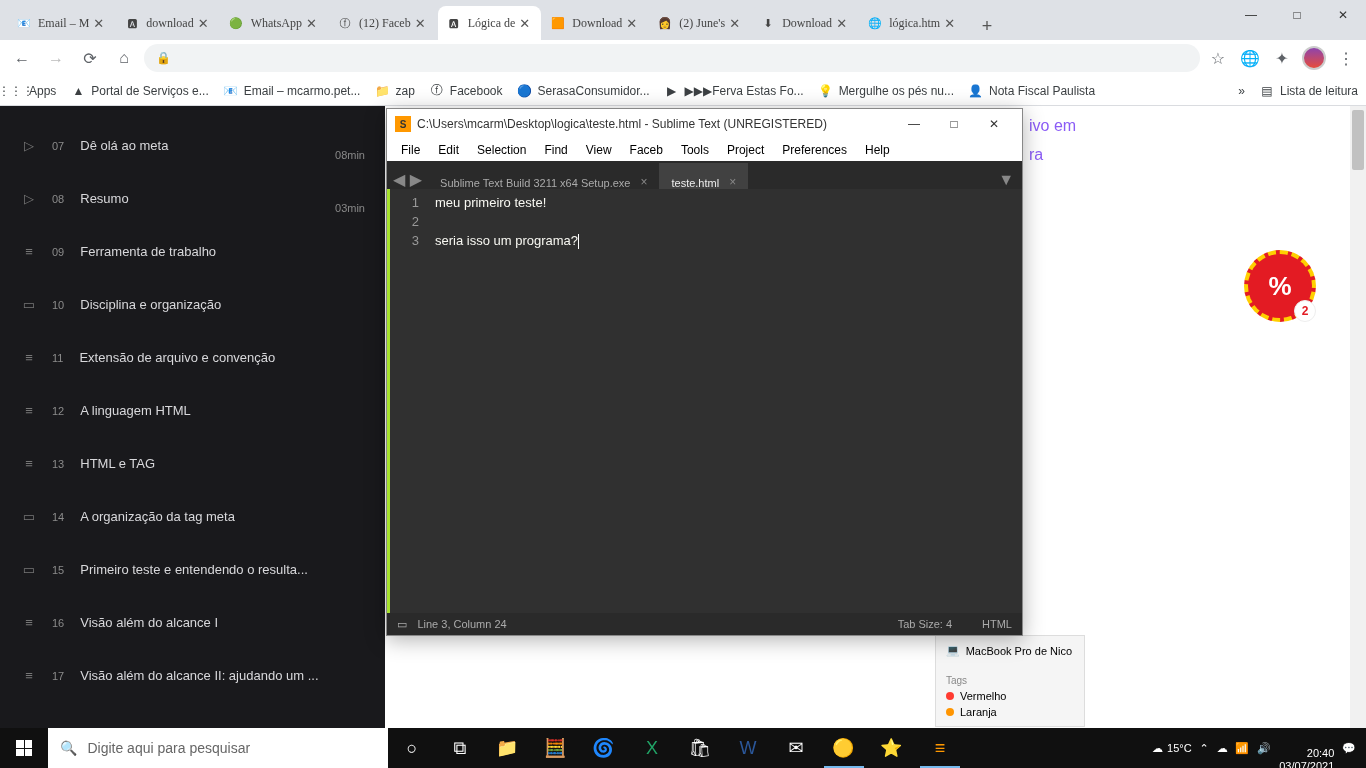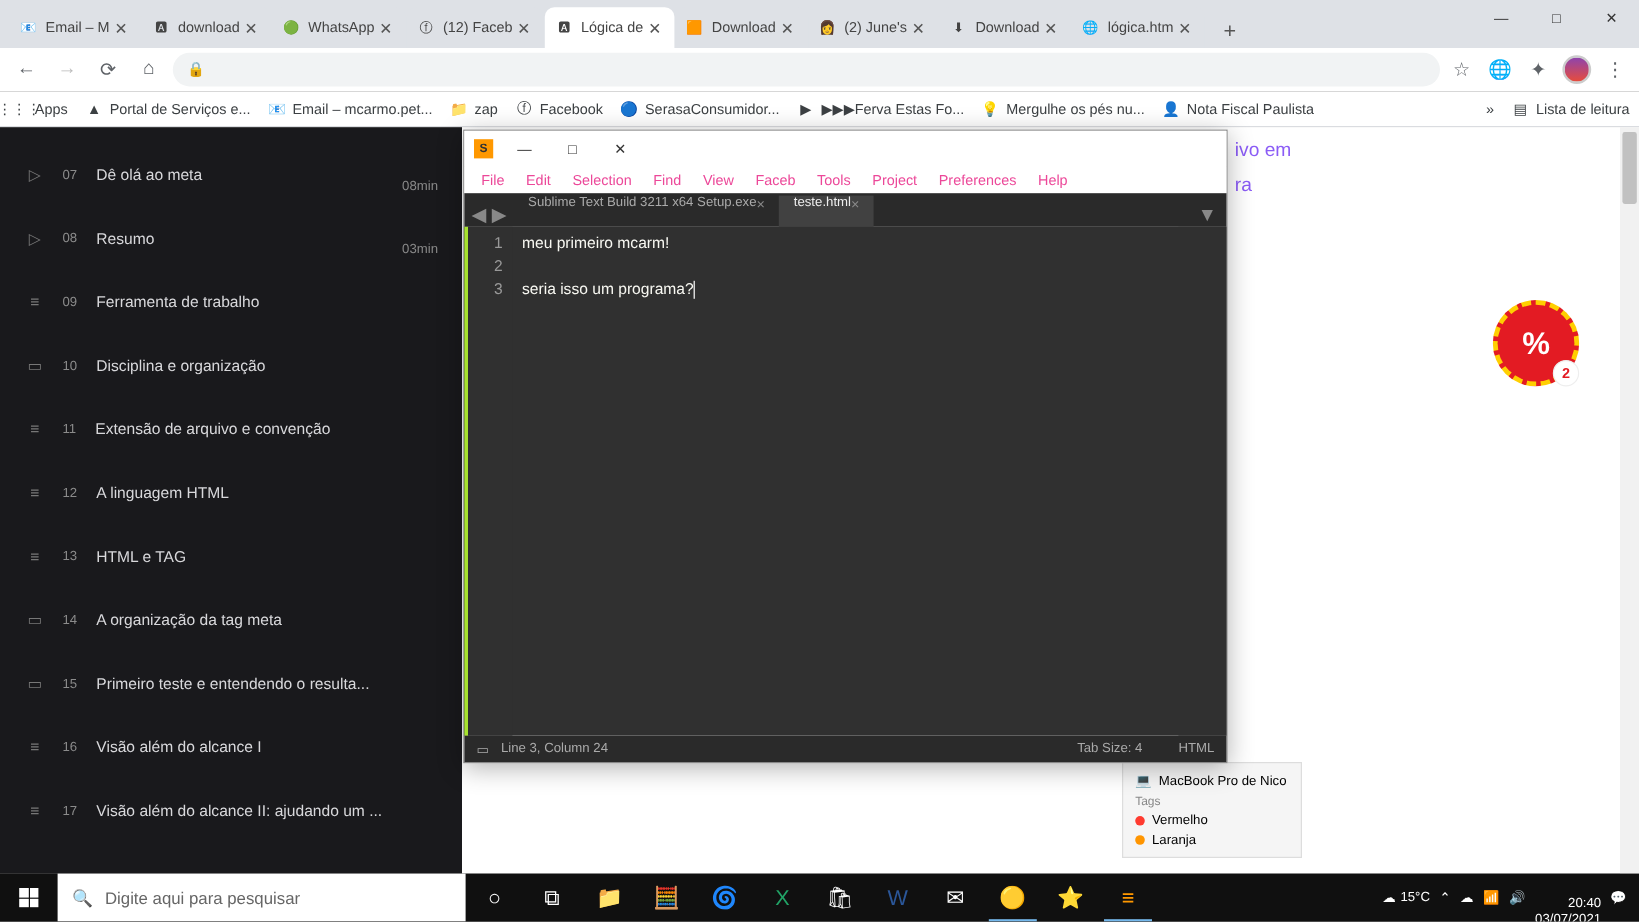--- a/index.html
+++ b/index.html
@@ -5,21 +5,21 @@
 * { margin:0; padding:0; box-sizing:border-box; font-family:"Segoe UI",Arial,sans-serif; }
 body { width:1366px; height:768px; overflow:hidden; background:#000; position:relative; }
 
 
 .chrome-top { background:#dee1e6; height:40px; display:flex; align-items:flex-end; padding:0 8px; }
 .win-ctrl { position:absolute; top:0; right:0; display:flex; }
 .win-btn { width:46px; height:30px; display:flex; align-items:center; justify-content:center; color:#333; font-size:12px; }
 .tab { height:34px; background:#dee1e6; border-radius:8px 8px 0 0; display:flex; align-items:center; padding:0 8px; min-width:100px; max-width:130px; margin-right:1px; font-size:12px; color:#444; position:relative; }
 .tab.active { background:#fff; }
 .tab .favicon { width:16px; height:16px; margin-right:6px; flex-shrink:0; display:flex; align-items:center; justify-content:center; font-size:11px; }
-.tab .title { white-space:nowrap; overflow:hidden; text-overflow:ellipsis; flex:1; }
+.tab .title { white-space:nowrap; overflow:hidden; text-overflow:ellipsis; flex:1;font-family:Liberation Serif, serif; }
 .tab .close { width:14px; height:14px; flex-shrink:0; font-size:13px; color:#555; margin-left:4px; }
 .newtab { width:28px; height:28px; display:flex; align-items:center; justify-content:center; color:#555; font-size:18px; margin-left:6px; }
 
 .addr-bar { background:#fff; height:36px; display:flex; align-items:center; padding:0 8px; gap:6px; }
 .nav-btn { width:28px; height:28px; display:flex; align-items:center; justify-content:center; color:#5f6368; font-size:16px; }
 .url-field { flex:1; height:28px; background:#f1f3f4; border-radius:14px; display:flex; align-items:center; padding:0 12px; font-size:13px; color:#202124; gap:8px; }
 .url-field .lock { color:#5f6368; font-size:12px; }
 .addr-icons { display:flex; gap:8px; align-items:center; }
 .addr-ico { width:24px; height:24px; display:flex; align-items:center; justify-content:center; color:#5f6368; }
 .avatar { width:24px; height:24px; border-radius:50%; background:linear-gradient(#8e44ad,#e74c3c); border:2px solid #ccc; }
@@ -35,42 +35,42 @@
 .sb-ico { width:18px; display:flex; align-items:center; justify-content:center; color:#777; }
 .sb-num { color:#8b8b8b; font-size:11px; margin-right:2px; }
 .sb-text { flex:1; white-space:nowrap; overflow:hidden; text-overflow:ellipsis; color:#d8d8db; }
 .sb-time { font-size:11px; color:#888;margin-top:18px; }
 
 .main { flex:1; background:#fff; position:relative; }
 .main-txt { position:absolute; left:644px; top:6px; font-family:Georgia,serif; font-size:16px; color:#8b5cf6; line-height:1.8; }
 
 
 .finder-snip { position:absolute; left:550px; top:529px; width:150px; background:#f5f5f5; border:1px solid #ddd; font-size:11px; padding:6px 10px; }
-.finder-snip .hdr { color:#888; font-size:10px; margin:4px 0 2px; }
+.finder-snip .hdr { color:#888; font-size:10px; margin:16px 0 2px; }
 .finder-snip .row { display:flex; align-items:center; gap:6px; padding:2px 0; }
 .dot { width:8px; height:8px; border-radius:50%; }
 
 .page-scroll { position:absolute; right:0; top:0; bottom:0; width:16px; background:#f1f1f1; }
 .page-thumb { position:absolute; right:2px; top:4px; width:12px; height:60px; background:#c1c1c1; border-radius:2px; }
 
 
 .promo { position:absolute; right:50px; top:250px; width:72px; height:72px; border-radius:50%; background:#e31b23; border:4px dashed #ffcf00; display:flex; align-items:center; justify-content:center; color:#fff; font-size:26px; font-weight:bold; }
 .promo .bub { position:absolute; bottom:-4px; right:-4px; width:22px; height:22px; border-radius:50%; background:#fff; color:#e31b23; font-size:12px; display:flex; align-items:center; justify-content:center; border:1px solid #eee; }
 
 
 .sublime { position:absolute; left:386px; top:108px; width:637px; height:528px; background:#fff; border:1px solid #888; box-shadow:0 4px 20px rgba(0,0,0,.3); display:flex; flex-direction:column; }
 .st-title { height:30px; background:#fff; display:flex; align-items:center; padding:0 8px; font-size:12px; color:#333; }
 .st-title .ico { width:16px; height:16px; background:#ff9800; margin-right:6px; display:flex; align-items:center; justify-content:center; color:#333; font-size:10px; font-weight:bold; }
 .st-title .t { flex:1; }
 .st-wbtn { width:40px; height:28px; display:flex; align-items:center; justify-content:center; font-size:12px; }
-.st-menu { height:22px; background:#fff; display:flex; align-items:center; padding:0 6px; gap:2px; font-size:12px; color:#ec4899; }
+.st-menu { height:22px; background:#fff; display:flex; align-items:center; padding:0 6px; gap:2px; font-size:12px; color:#000000; }
 .st-menu span { padding:2px 8px; }
 .st-tabs { height:28px; background:#2a2a2a; display:flex; align-items:flex-end; }
 .st-navarr { display:flex; align-items:center; padding:0 6px; color:#888; gap:4px; }
-.st-tab { height:26px; padding:0 12px; display:flex; align-items:flex-start; font-size:11px; color:#aaa; gap:0; position:relative; }
+.st-tab { height:26px; padding:0 12px; display:flex; align-items:flex-end; font-size:11px; color:#aaa; gap:10px; position:relative; }
 .st-tab.active { background:#414141; color:#eee; }
 .st-tab .x { font-size:12px; color:#888; }
 .st-tabs .drop { margin-left:auto; padding:0 8px; color:#888; }
 .st-editor { flex:1; background:#303030; display:flex; font-family:Consolas,monospace; font-size:13px; position:relative; }
 .gutter { width:40px; background:#303030; border-left:3px solid #a6e22e; text-align:right; padding:4px 8px 0 0; color:#999; line-height:19px; }
 .code { flex:1; padding:4px 0 0 8px; color:#f8f8f2; line-height:19px; white-space:pre; }
 .cursor { display:inline-block; width:1px; height:15px; background:#fff; vertical-align:middle; }
 .minimap { width:40px; background:#303030; }
 .st-status { height:22px; background:#2a2a2a; color:#aaa; font-size:11px; display:flex; align-items:center; padding:0 10px; }
 .st-status .sp { flex:1; }
@@ -305,20 +305,21 @@
 </div>
 
 <div class="promo">
   <span>%</span>
   <div class="bub">2</div>
 </div>
 
 <div class="sublime">
   <div class="st-title">
     <div class="ico">S</div>
+    <div class="t">C:\Users\mcarm\Desktop\logica\teste.html - Sublime Text (UNREGISTERED)</div>
     <div class="st-wbtn">―</div>
     <div class="st-wbtn">□</div>
     <div class="st-wbtn">✕</div>
   </div>
   <div class="st-menu">
       <span>File</span>
       <span>Edit</span>
       <span>Selection</span>
       <span>Find</span>
       <span>View</span>
@@ -339,21 +340,21 @@
         <span class="x">×</span>
       </div>
       <div class="drop">▼</div>
     </div>
   <div class="st-editor">
     <div class="gutter">
         <div>1</div>
         <div>2</div>
         <div>3</div>
       </div>
-    <div class="code"><span>meu primeiro mcarm!</span>
+    <div class="code"><span>meu primeiro teste!</span>
 <span></span>
 <span>seria isso um programa?</span><span class="cursor"></span></div>
     <div class="minimap"></div>
   </div>
   <div class="st-status">
     <span style="margin-right:10px">▭</span>
     <span>Line 3, Column 24</span>
     <span class="sp"></span>
     <span style="margin-right:30px">Tab Size: 4</span>
     <span>HTML</span>

